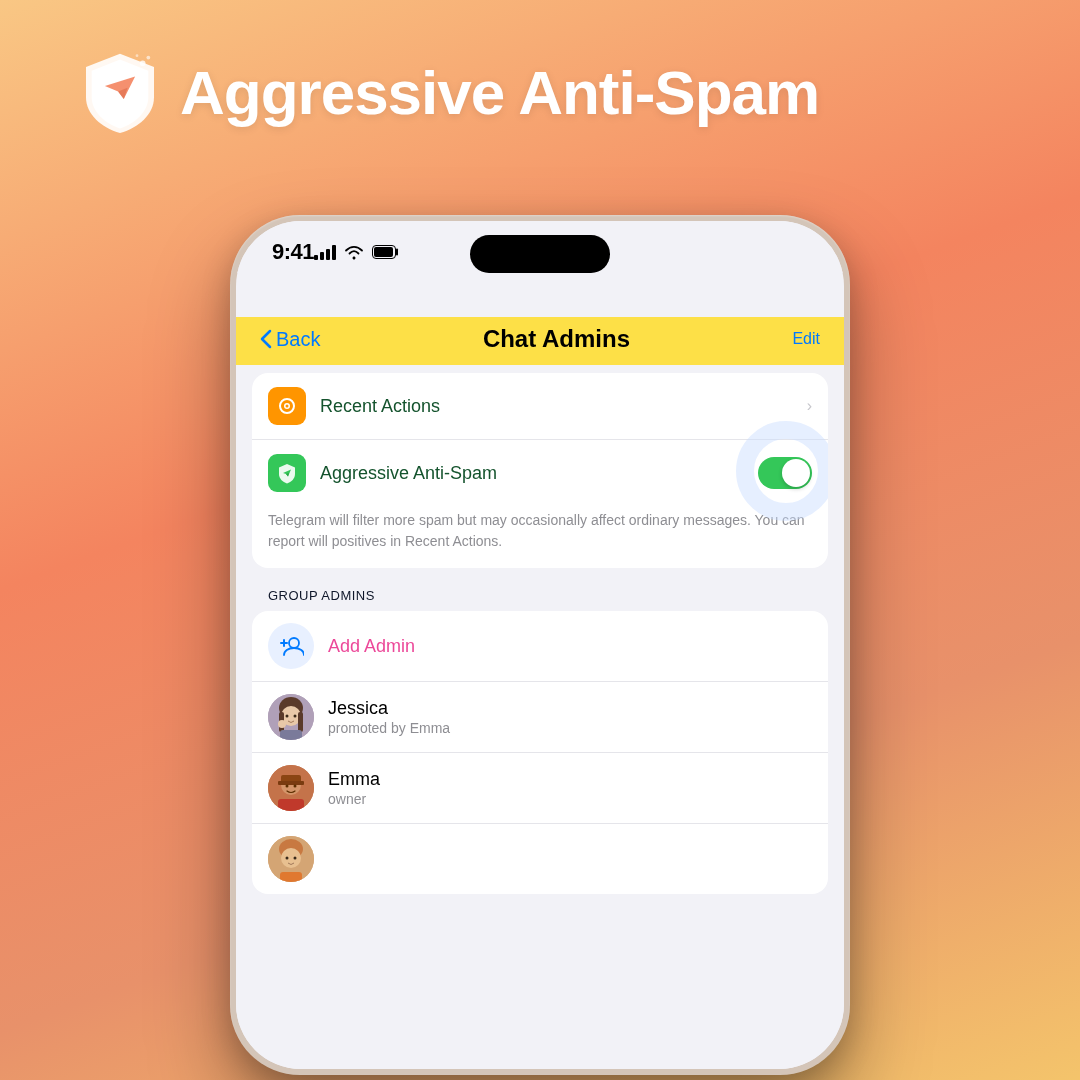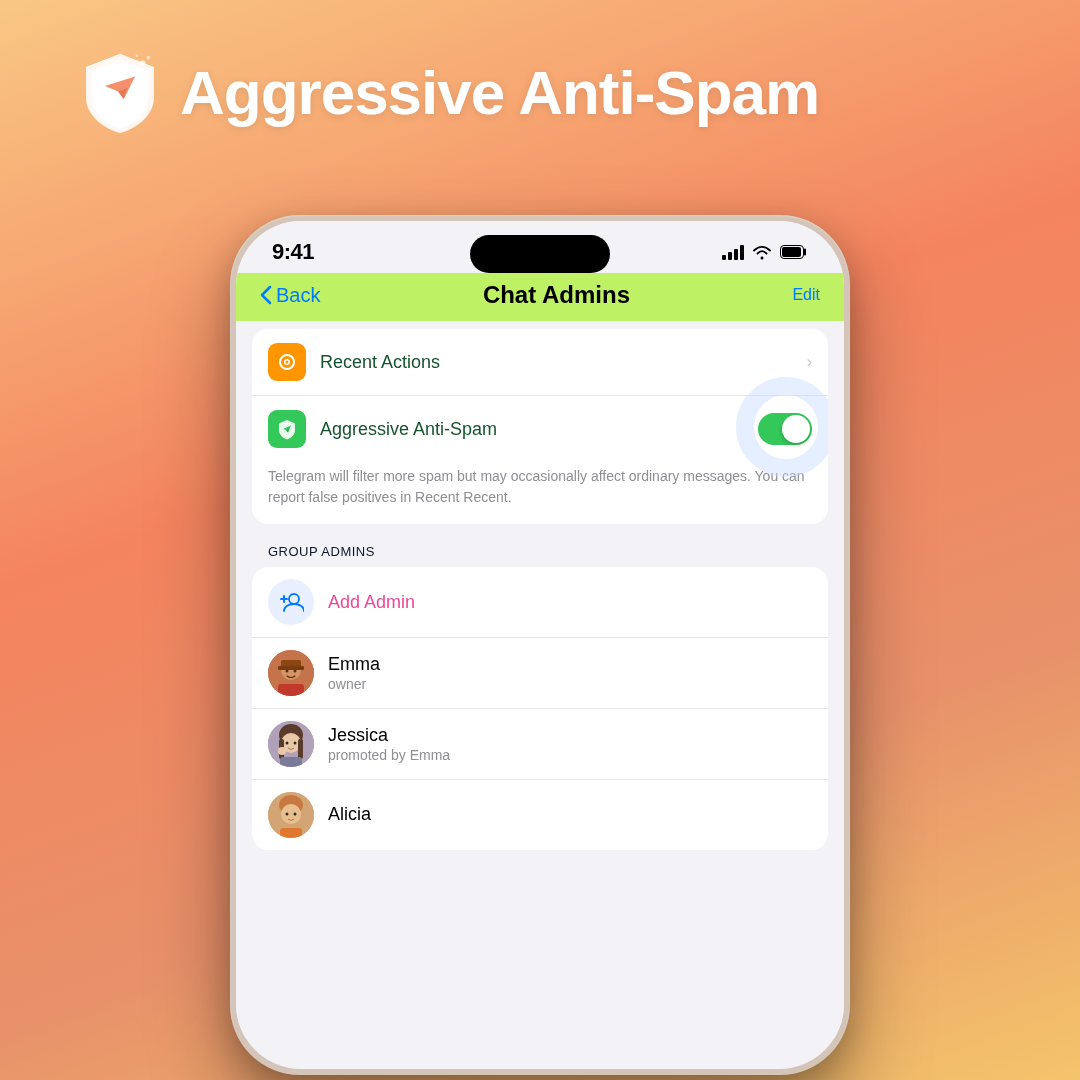--- a/index.html
+++ b/index.html
@@ -74,21 +74,20 @@
       height: 100%;
       background: #f2f2f7;
       border-radius: 65px;
       overflow: hidden;
       position: relative;
     }
 
     
     .status-bar {
       display: flex;
-      justify-content: space-between;
       align-items: center;
       padding: 18px 36px 8px 36px;
       background: #f2f2f7;
     }
 
     .status-time {
       font-size: 22px;
       font-weight: 600;
       color: #000;
       letter-spacing: -0.5px;
@@ -112,21 +111,22 @@
       border-radius: 20px;
       z-index: 10;
     }
 
     
     .nav-bar {
       display: flex;
       align-items: center;
       justify-content: space-between;
       padding: 8px 24px 12px 24px;
-      background: #bef264;
+      background: #fde047;
+      margin-top: 44px;
     }
 
     .nav-back {
       display: flex;
       align-items: center;
       gap: 4px;
       color: #007aff;
       font-size: 20px;
     }
 
@@ -428,41 +428,69 @@
                 </svg>
               </div>
               <span class="row-label">Aggressive Anti-Spam</span>
 
               <div class="toggle" style="position:relative;">
                 <div class="toggle-thumb"></div>
                 <div class="toggle-highlight"></div>
               </div>
             </div>
 
-            <p class="description-text">Telegram will filter more spam but may occasionally affect ordinary messages. You can report false positives in Recent Recent.</p>
+            <p class="description-text">Telegram will filter more spam but may occasionally affect ordinary messages. You can report will positives in Recent Actions.</p>
 
           </div>
 
           <div class="section-header">GROUP ADMINS</div>
 
           <div class="admins-card">
 
             <div class="admin-row">
               <div class="add-admin-icon">
                 <svg width="26" height="26" viewBox="0 0 26 26" fill="none">
                   <circle cx="16" cy="10" r="5" stroke="#007aff" stroke-width="1.8" fill="none"></circle>
                   <path d="M6 22 C6 18 10 15 16 15 C22 15 26 18 26 22" stroke="#007aff" stroke-width="1.8" stroke-linecap="round" fill="none"></path>
                   <line x1="3" y1="10" x2="9" y2="10" stroke="#007aff" stroke-width="2" stroke-linecap="round"></line>
                   <line x1="6" y1="7" x2="6" y2="13" stroke="#007aff" stroke-width="2" stroke-linecap="round"></line>
                 </svg>
               </div>
               <span class="add-admin-label">Add Admin</span>
             </div>
 
             <div class="admin-row">
+              <div class="jessica-face">
+                <svg width="46" height="46" viewBox="0 0 46 46">
+                  <rect width="46" height="46" fill="#b0a0b8"></rect>
+
+                  <ellipse cx="23" cy="14" rx="12" ry="11" fill="#5a3a2a"></ellipse>
+
+                  <circle cx="23" cy="22" r="10" fill="#e8c8a8"></circle>
+
+                  <rect x="11" y="18" width="5" height="20" rx="2" fill="#5a3a2a"></rect>
+                  <rect x="30" y="18" width="5" height="20" rx="2" fill="#5a3a2a"></rect>
+
+                  <circle cx="19" cy="22" r="1.5" fill="#3a2a1a"></circle>
+                  <circle cx="27" cy="22" r="1.5" fill="#3a2a1a"></circle>
+
+                  <path d="M20 27 Q23 30 26 27" stroke="#a0785a" stroke-width="1" fill="none"></path>
+
+                  <rect x="12" y="36" width="22" height="10" rx="3" fill="#7a7a9a"></rect>
+
+                  <circle cx="14" cy="30" r="4" fill="#e8c8a8"></circle>
+                </svg>
+              </div>
+              <div class="admin-info">
+                <div class="admin-name">Jessica</div>
+                <div class="admin-role">promoted by Emma</div>
+              </div>
+            </div>
+
+            <div class="admin-row">
               <div class="emma-face">
                 <svg width="46" height="46" viewBox="0 0 46 46">
                   <rect width="46" height="46" fill="#c4734a"></rect>
 
                   <circle cx="23" cy="20" r="10" fill="#d4956a"></circle>
 
                   <rect x="13" y="10" width="20" height="8" rx="2" fill="#8B4513"></rect>
                   <rect x="10" y="16" width="26" height="4" rx="1" fill="#7a3b10"></rect>
 
                   <rect x="10" y="34" width="26" height="12" rx="3" fill="#c0392b"></rect>
@@ -472,67 +500,35 @@
                   <path d="M19 26 Q23 29 27 26" stroke="#5c2e00" stroke-width="1.2" fill="none" stroke-linecap="round"></path>
                 </svg>
               </div>
               <div class="admin-info">
                 <div class="admin-name">Emma</div>
                 <div class="admin-role">owner</div>
               </div>
             </div>
 
             <div class="admin-row">
-              <div class="jessica-face">
-                <svg width="46" height="46" viewBox="0 0 46 46">
-                  <rect width="46" height="46" fill="#b0a0b8"></rect>
-
-                  <ellipse cx="23" cy="14" rx="12" ry="11" fill="#5a3a2a"></ellipse>
-
-                  <circle cx="23" cy="22" r="10" fill="#e8c8a8"></circle>
-
-                  <rect x="11" y="18" width="5" height="20" rx="2" fill="#5a3a2a"></rect>
-                  <rect x="30" y="18" width="5" height="20" rx="2" fill="#5a3a2a"></rect>
-
-                  <circle cx="19" cy="22" r="1.5" fill="#3a2a1a"></circle>
-                  <circle cx="27" cy="22" r="1.5" fill="#3a2a1a"></circle>
-
-                  <path d="M20 27 Q23 30 26 27" stroke="#a0785a" stroke-width="1" fill="none"></path>
-
-                  <rect x="12" y="36" width="22" height="10" rx="3" fill="#7a7a9a"></rect>
-
-                  <circle cx="14" cy="30" r="4" fill="#e8c8a8"></circle>
-                </svg>
-              </div>
-              <div class="admin-info">
-                <div class="admin-name">Jessica</div>
-                <div class="admin-role">promoted by Emma</div>
-              </div>
-            </div>
-
-            <div class="admin-row">
               <div class="alicia-face">
                 <svg width="46" height="46" viewBox="0 0 46 46">
                   <rect width="46" height="46" fill="#d4a574"></rect>
 
                   <ellipse cx="23" cy="13" rx="12" ry="10" fill="#c87941"></ellipse>
 
                   <circle cx="23" cy="22" r="10" fill="#e8c090"></circle>
 
                   <circle cx="19" cy="22" r="1.5" fill="#3a2a1a"></circle>
                   <circle cx="27" cy="22" r="1.5" fill="#3a2a1a"></circle>
 
                   <path d="M20 27 Q23 30 26 27" stroke="#a0785a" stroke-width="1" fill="none"></path>
 
                   <rect x="12" y="36" width="22" height="10" rx="3" fill="#e07830"></rect>
                 </svg>
-              </div>
-              <div class="admin-info">
-                <div class="admin-name">Alicia</div>
-                <div class="admin-role"></div>
               </div>
             </div>
 
           </div>
 
         </div>
       </div>
     </div>
   </div>
 

